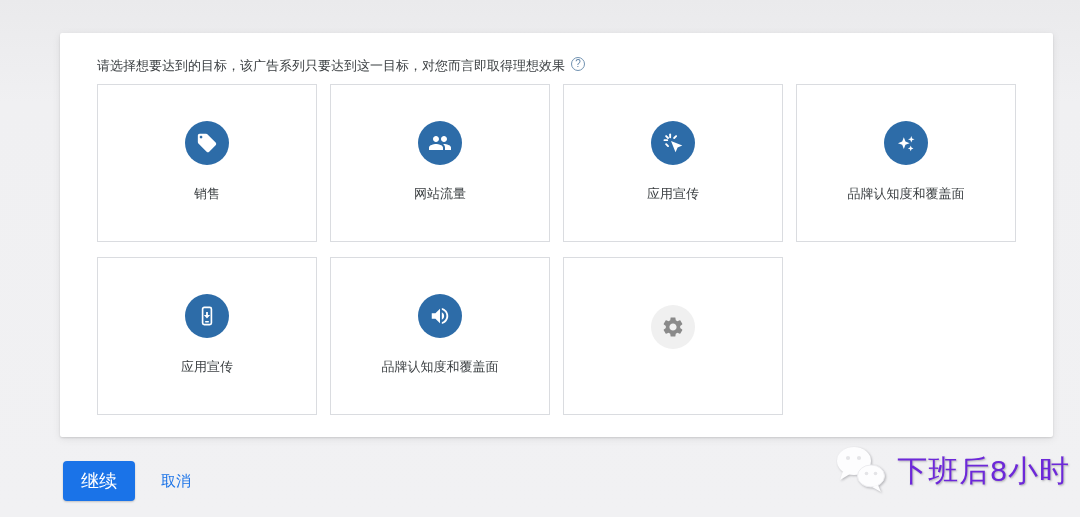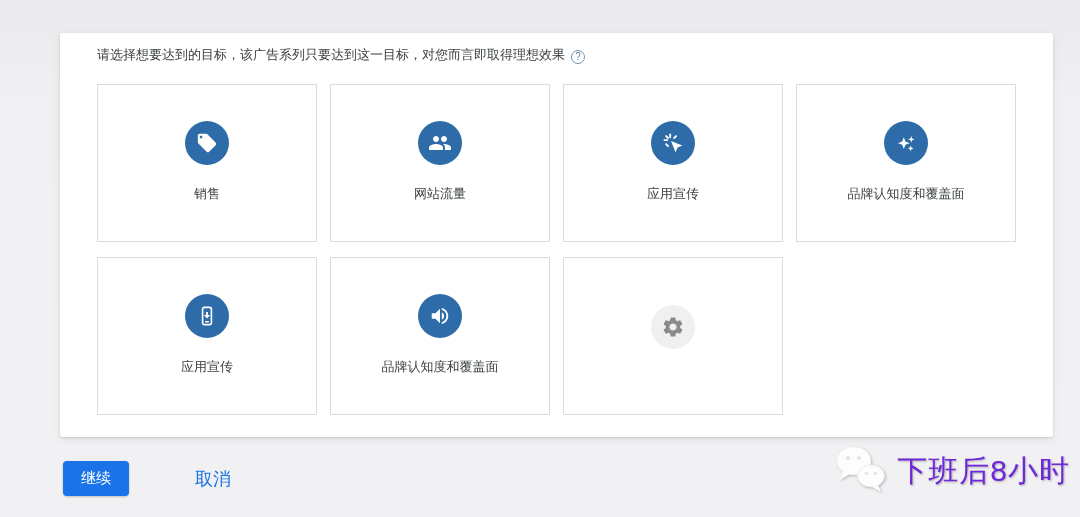--- a/index.html
+++ b/index.html
@@ -12,25 +12,25 @@
   .panel {
     position: absolute;
     left: 60px; top: 33px;
     width: 993px; height: 404px;
     background: #ffffff;
     border-radius: 2px;
     box-shadow: 0 1px 2px rgba(0,0,0,0.12), 0 2px 8px rgba(0,0,0,0.08);
   }
   .instruction {
     position: absolute;
-    left: 37px; top: 13px;
+    left: 37px; top: 24px;
     font-size: 13px;
     color: #3c4043;
     display: flex;
-    align-items: flex-end;
+    align-items: flex-start;
     gap: 6px;
     white-space: nowrap;
   }
   .help-badge {
     display: inline-flex;
     align-items: center;
     justify-content: center;
     width: 14px; height: 14px;
     border: 1px solid #7192b1;
     border-radius: 50%;
@@ -80,32 +80,31 @@
     left: 63px; top: 461px;
     display: flex;
     align-items: center;
     gap: 26px;
   }
   .btn-continue {
     background: #1a73e8;
     color: #ffffff;
     border: none;
     border-radius: 4px;
-    font-size: 15px;
+    font-size: 18px;
     font-family: inherit;
     padding: 8px 18px;
     cursor: pointer;
     box-shadow: 0 1px 2px rgba(0,0,0,0.2);
   }
   .link-cancel {
     color: #1a73e8;
-    font-size: 18px;
+    font-size: 15px;
     text-decoration: none;
     cursor: pointer;
-    margin-left: 40px;
   }
   .watermark {
     position: absolute;
     right: 10px; top: 444px;
     display: flex;
     align-items: center;
     gap: 8px;
     pointer-events: none;
   }
   .watermark-text {

